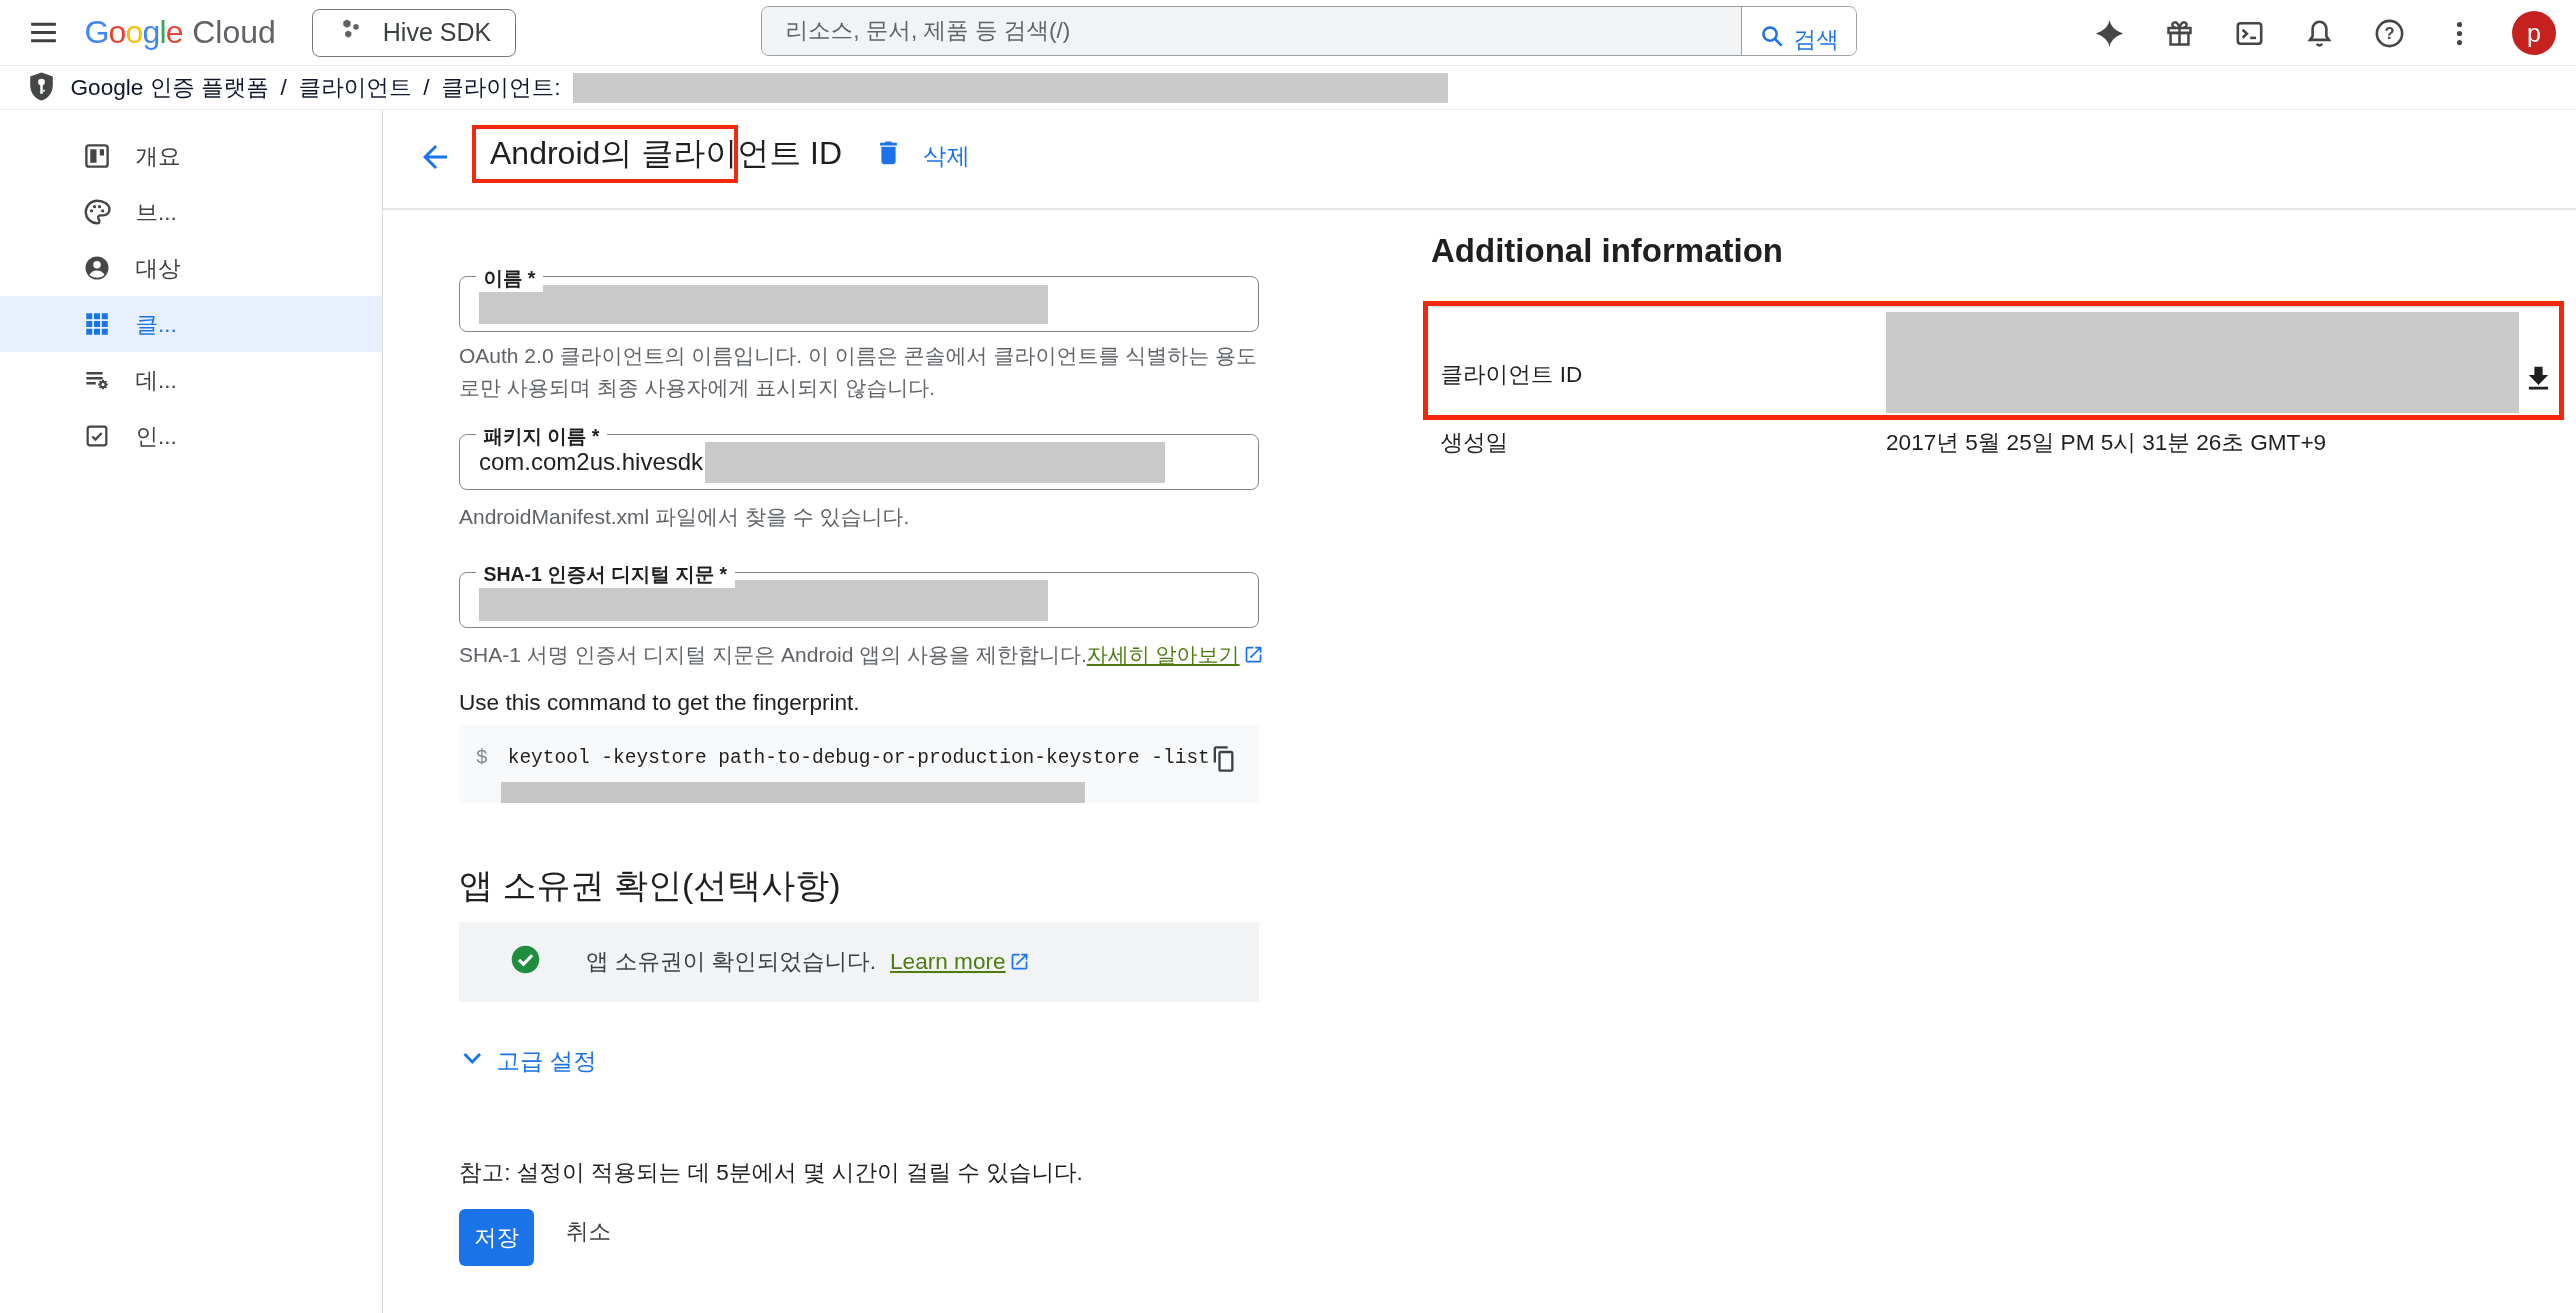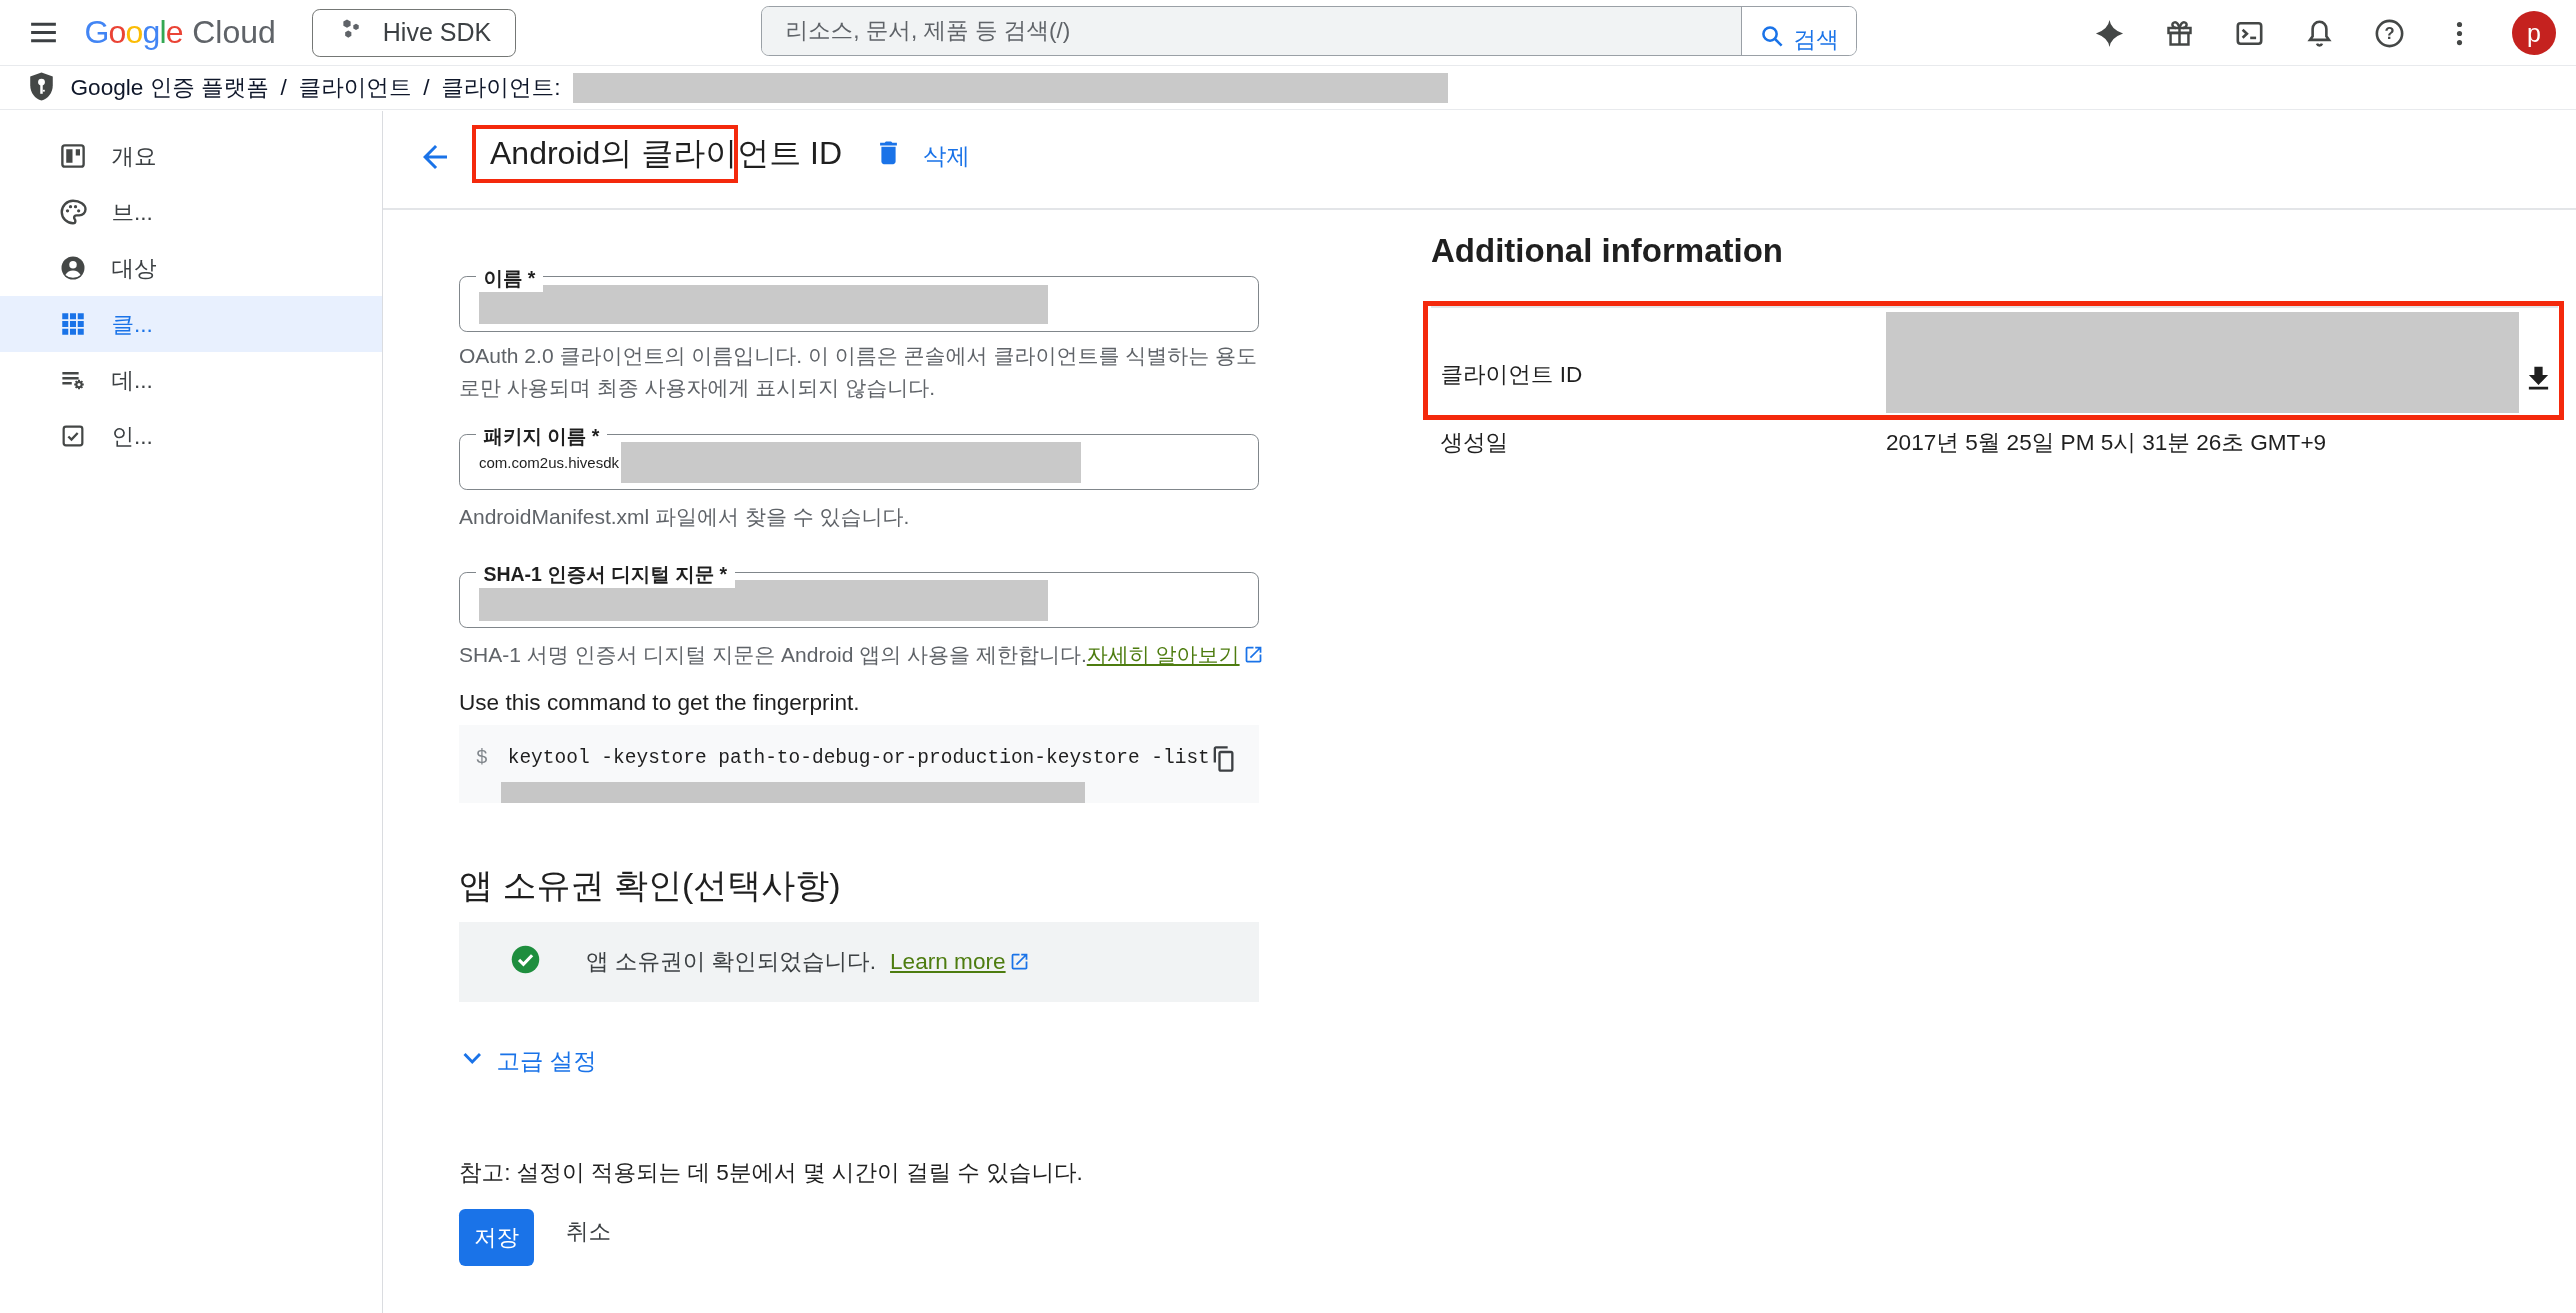--- a/index.html
+++ b/index.html
@@ -25,35 +25,35 @@
   .hicon{width:34px;height:34px;display:flex;align-items:center;justify-content:center;cursor:pointer;}
   .avatar{width:44px;height:44px;border-radius:50%;background:#c5221f;color:#fff;font-size:25px;
           display:flex;align-items:center;justify-content:center;cursor:pointer;}
   
   .crumbbar{position:relative;height:44px;border-bottom:1.6px solid #e8eaed;display:flex;align-items:center;
             padding-left:25px;gap:12.5px;background:#fff;}
   .crumb-txt{font-size:22.6px;color:#0f172a;display:flex;align-items:center;gap:11.7px;white-space:nowrap;}
   .redact{background:#c9c9c9;}
   
   .sidebar{position:absolute;top:111px;left:0;width:383px;bottom:0;border-right:1.6px solid #dadce0;padding-top:17px;background:#fff;}
-  .nav-item{height:56px;display:flex;align-items:center;padding-left:58px;gap:23.4px;font-size:22.6px;color:#3c4043;cursor:pointer;}
+  .nav-item{height:56px;display:flex;align-items:center;padding-left:82px;gap:23.4px;font-size:22.6px;color:#3c4043;cursor:pointer;}
   .nav-item.active{background:#e8f0fe;color:#1a73e8;}
   .nav-ic{width:30px;height:30px;flex:0 0 30px;display:flex;align-items:center;justify-content:center;}
   
   .main{position:absolute;top:111px;left:383px;right:0;bottom:0;background:#fff;}
   .titlebox{position:absolute;left:89px;top:14px;width:266px;height:58px;border:4.7px solid #f4290c;
             display:flex;align-items:center;padding-left:14px;background:#fff;}
   .titlebox h1{font-size:32px;font-weight:400;color:#1f1f1f;white-space:nowrap;}
   .del-btn{position:absolute;left:490px;top:26px;display:flex;align-items:center;gap:19px;color:#1a73e8;
            font-size:23.4px;font-weight:500;cursor:pointer;}
   .main-divider{position:absolute;left:0;right:0;top:97px;height:1.6px;background:#e3e5e8;}
   
   .field{position:absolute;left:76px;width:800px;height:56px;border:1.6px solid #80868b;border-radius:7.8px;background:#fff;}
   .field-label{position:absolute;top:-12.5px;left:15.6px;background:#fff;padding:0 7.8px;font-size:19.5px;font-weight:700;color:#1f1f1f;white-space:nowrap;}
-  .field-inner{display:flex;align-items:center;height:100%;padding-left:19px;font-size:15px;color:#1f1f1f;}
+  .field-inner{display:flex;align-items:center;height:100%;padding-left:19px;font-size:24px;color:#1f1f1f;}
   .helper{position:absolute;left:76px;width:811px;font-size:21px;line-height:32px;color:#5f6368;}
   .blue-link{color:#4d7c0f;text-decoration:underline;cursor:pointer;text-align:right;}
   .ext-ic{display:inline-block;vertical-align:-3.1px;margin-left:3.1px;}
   .codeblock{position:absolute;left:76px;top:614px;width:800px;height:78px;background:#f8f9fa;}
   .codeline{position:absolute;left:17px;top:22px;font-family:"Liberation Mono","DejaVu Sans Mono",monospace;font-size:19.5px;color:#1f1f1f;white-space:nowrap;}
   .codeline .prompt{color:#80868b;margin-right:20px;}
   .copy-btn{position:absolute;right:22px;top:20px;width:28px;height:28px;cursor:pointer;}
   .own-head{position:absolute;left:76px;top:752px;font-size:34px;font-weight:500;color:#1f1f1f;}
   .own-box{position:absolute;left:76px;top:811px;width:800px;height:80px;background:#f1f3f4;
            display:flex;align-items:center;padding-left:50px;gap:44px;font-size:22.6px;color:#3c4043;}

